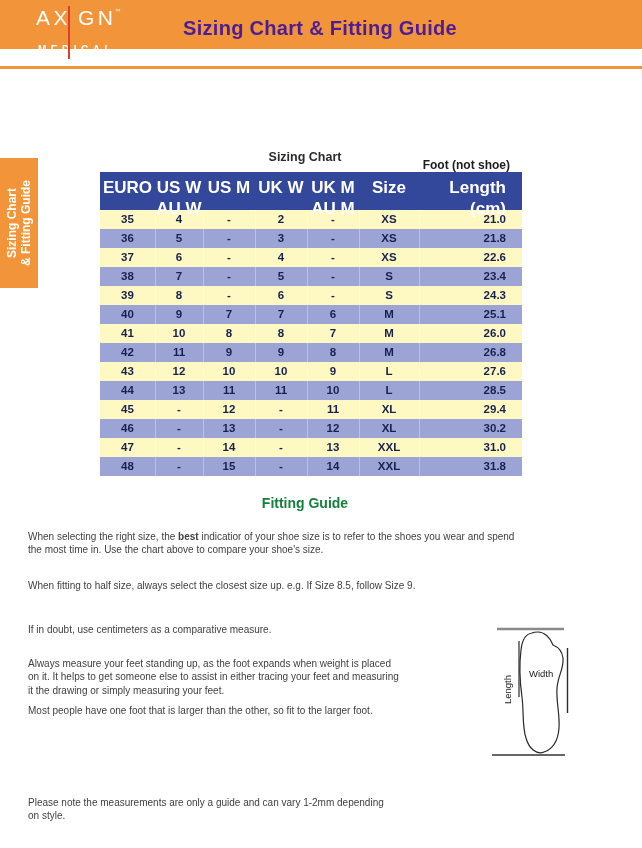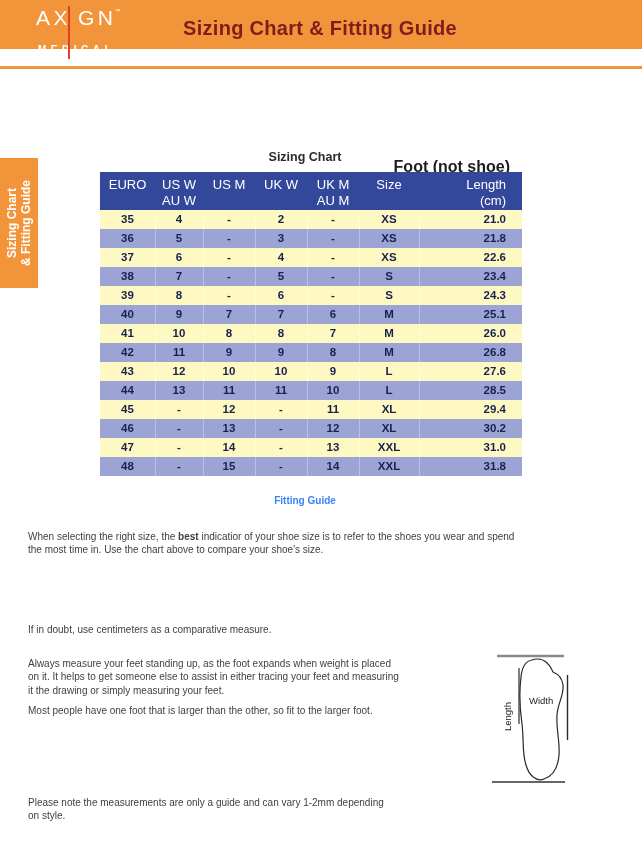--- a/index.html
+++ b/index.html
@@ -11,67 +11,67 @@
   .rule{position:absolute;left:0;top:66px;width:642px;height:3px;background:#F2943A;}
 
   .axign{position:absolute;left:36px;top:7px;width:92px;height:50px;color:#ffffff;}
   .axign-row{font-size:21px;font-weight:400;letter-spacing:3.5px;line-height:1;display:flex;align-items:flex-start;}
   .axign-gap{display:inline-block;width:7px;}
   .axign-row .tm{font-size:6px;line-height:1;margin-left:-2px;margin-top:1px;}
   .axign-sub{font-size:10px;font-weight:700;letter-spacing:4.5px;margin-top:16px;margin-left:2px;}
   .axign-stroke{position:absolute;left:32px;top:-1px;width:2.2px;height:53px;background:#E0402B;}
 
   .doc-title{position:absolute;left:320px;top:17px;transform:translateX(-50%);margin:0;
-             font-size:20px;font-weight:700;color:#7f1d1d;letter-spacing:0.3px;white-space:nowrap;}
+             font-size:20px;font-weight:700;color:#4c1d95;letter-spacing:0.3px;white-space:nowrap;}
 
   .archline{position:absolute;right:16px;top:15px;text-align:right;color:#C8322B;}
   .arch-row{font-size:19px;font-weight:700;letter-spacing:0.5px;line-height:1;display:flex;align-items:flex-start;justify-content:flex-end;}
   .arch-row .tm{font-size:6px;line-height:1;margin-top:0;}
   .arch-sub{font-size:6.5px;font-weight:700;letter-spacing:2px;margin-top:1px;margin-right:4px;}
 
   
   .side-tab{position:absolute;left:0;top:158px;width:38px;height:130px;background:#F2943A;}
   .side-tab-text{position:absolute;left:-46px;top:46px;width:130px;height:38px;transform:rotate(-90deg);
                  display:flex;flex-direction:column;justify-content:center;align-items:center;
                  color:#ffffff;font-size:12px;font-weight:700;line-height:1.2;white-space:nowrap;}
 
   
   .chart-title{position:absolute;left:305px;top:150px;transform:translateX(-50%);
                font-size:12.5px;font-weight:700;color:#2b2b2b;white-space:nowrap;}
-  .foot-note{position:absolute;right:132px;top:158px;font-size:16px;font-weight:700;color:#1d1d1d;white-space:nowrap;}
+  .foot-note{position:absolute;right:132px;top:158px;font-size:12px;font-weight:700;color:#1d1d1d;white-space:nowrap;}
 
   .table{position:absolute;left:100px;top:172px;width:422px;}
   .thead,.trow{display:grid;grid-template-columns:55px 48px 52px 52px 52px 60px 103px;}
   .thead{background:#34489B;height:38px;}
   .th{display:flex;flex-direction:column;align-items:center;padding-top:5px;
-      color:#ffffff;font-size:13px;font-weight:400;line-height:1.25;}
+      color:#ffffff;font-size:17px;font-weight:700;line-height:1.25;}
   .th:last-child{align-items:flex-end;padding-right:16px;}
   .trow{height:19px;align-items:center;}
   .row-a{background:#fef9c3;}
   .row-b{background:#9CA4D6;}
   .td{text-align:center;font-size:11.5px;font-weight:700;color:#18214E;line-height:1;}
   .td + .td{box-shadow:inset 1px 0 0 rgba(255,255,255,0.32);height:100%;display:flex;align-items:center;justify-content:center;}
   .td:last-child{justify-content:flex-end;padding-right:16px;box-sizing:border-box;}
 
   
-  .h2{position:absolute;transform:translateX(-50%);margin:0;font-size:10px;font-weight:700;color:#3b82f6;white-space:nowrap;}
+  .h2{position:absolute;transform:translateX(-50%);margin:0;font-size:14px;font-weight:700;color:#15803d;white-space:nowrap;}
   .h-fit{left:305px;top:495px;}
   .h-measure{left:284px;top:589px;}
 
   .p{position:absolute;left:22px;margin:6px;font-size:10px;line-height:1.33;color:#3f3f3f;white-space:pre-line;}
   .p1{top:524px;width:606px;}
   .p2{top:573px;width:606px;}
   .p3{top:617px;width:500px;}
   .p4{top:651px;width:476px;}
   .p5{top:698px;width:500px;}
   .p6{top:763px;width:500px;}
   .p7{top:790px;width:470px;}
 
   
-  .foot-diagram{position:absolute;left:487px;top:650px;width:155px;height:140px;text-decoration:underline;}
+  .foot-diagram{position:absolute;left:487px;top:623px;width:155px;height:140px;text-decoration:underline;}
   .foot-diagram svg{position:absolute;left:0;top:0;}
   .width-label{position:absolute;left:42px;top:45px;font-size:9.5px;color:#222;}
   .length-label{position:absolute;left:-1px;top:61px;width:42px;text-align:center;
                 transform:rotate(-90deg);font-size:9.5px;color:#222;}
 </style>
 </head>
 <body>
 
 <div class="page">
 
@@ -255,20 +255,21 @@
           <div class="td">14</div>
           <div class="td">XXL</div>
           <div class="td">31.8</div>
         </div>
       </div>
   </div>
 
   <h2 class="h2 h-fit">Fitting Guide</h2>
   <p class="p p1"><span>When selecting the right size, the </span><b>best</b><span> indicatior of your shoe size is to refer to the shoes you wear and spend
 the most time in. Use the chart above to compare your shoe's size.</span></p>
+  <p class="p p2">When fitting to half size, always select the closest size up. e.g. If Size 8.5, follow Size 9.</p>
 
   <p class="p p3">If in doubt, use centimeters as a comparative measure.</p>
   <p class="p p4">Always measure your feet standing up, as the foot expands when weight is placed
 on it. It helps to get someone else to assist in either tracing your feet and measuring
 it the drawing or simply measuring your feet.</p>
   <p class="p p5">Most people have one foot that is larger than the other, so fit to the larger foot.</p>
   <p class="p p7">Please note the measurements are only a guide and can vary 1-2mm depending
 on style.</p>
 
   <div class="foot-diagram">

